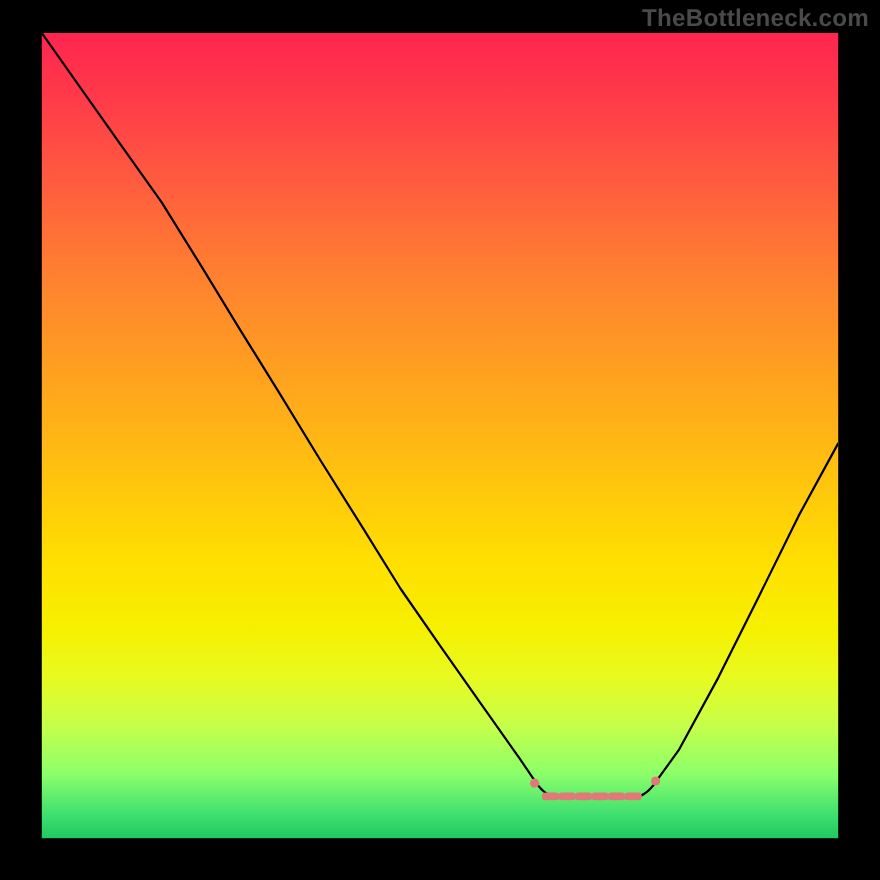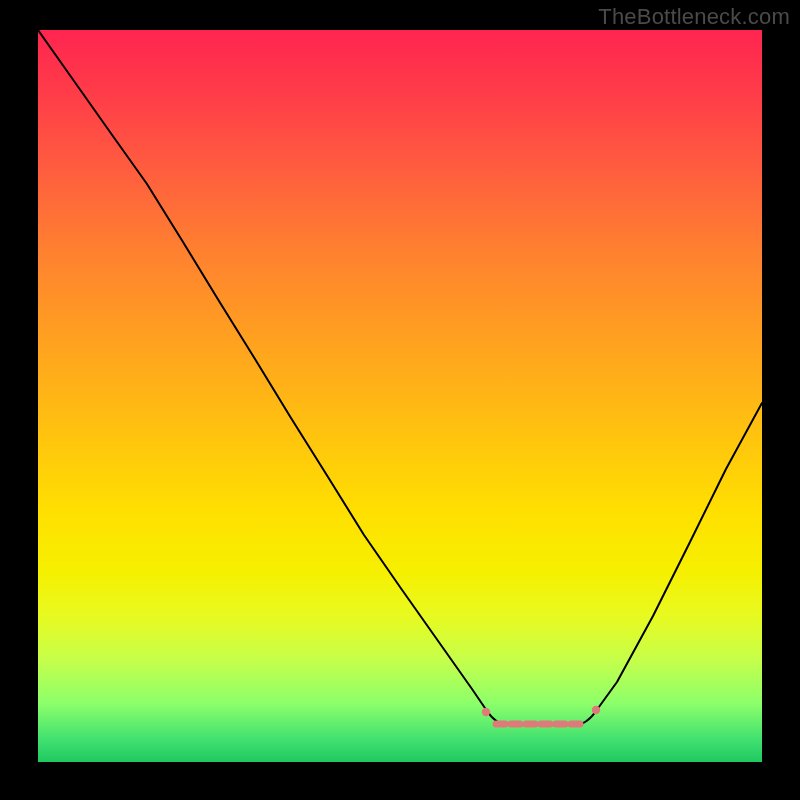--- a/index.html
+++ b/index.html
@@ -16,21 +16,21 @@
     width: 800px;
     height: 800px;
     background: #000;
   }
   .watermark {
     position: absolute;
     top: 4px;
     right: 10px;
     color: #4a4a4a;
     font-size: 22px;
-    font-weight: 400;
+    font-weight: 700;
     letter-spacing: 0.2px;
     z-index: 5;
   }
   .plot-area {
     position: absolute;
     left: 38px;
     top: 30px;
     width: 724px;
     height: 732px;
     overflow: hidden;

